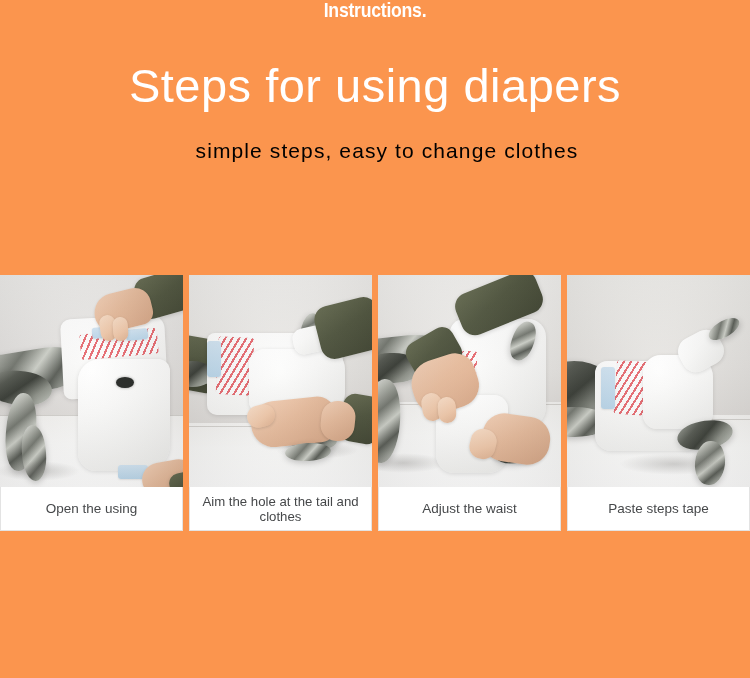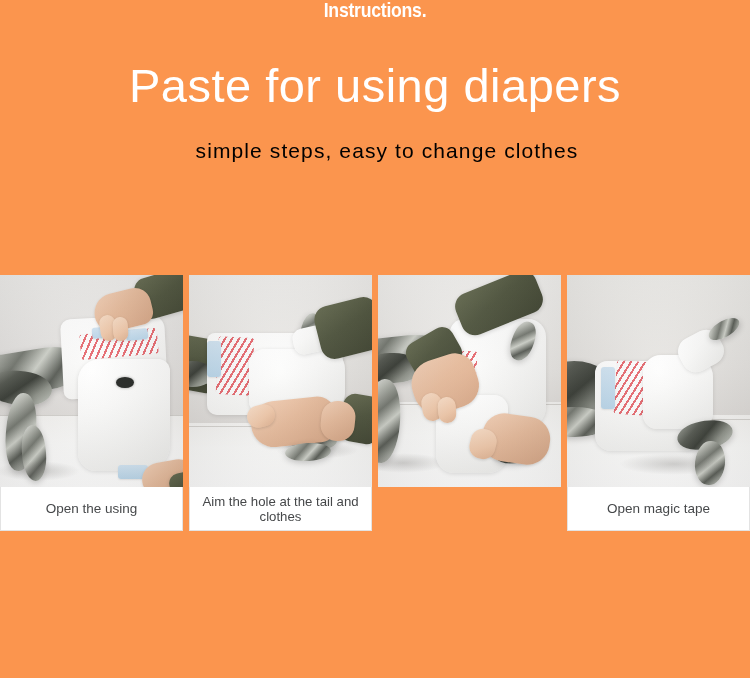--- a/index.html
+++ b/index.html
@@ -125,21 +125,21 @@
     position:absolute;border-radius:50%;
     background:radial-gradient(ellipse,rgba(110,108,105,.30) 0%,rgba(110,108,105,0) 70%);
   }
 </style>
 </head>
 <body>
 
 <div class="page">
 
   <div class="eyebrow">Instructions.</div>
-  <div class="headline">Paste for using diapers</div>
+  <div class="headline">Steps for using diapers</div>
   <div class="subhead">simple steps, easy to change clothes</div>
 
   <div class="steps">
 
     <div class="step">
       <div class="photo">
         <div class="scene">
           <div class="wall"></div>
           <div class="table"></div>
           <div class="tableline"></div>
@@ -236,20 +236,21 @@
           <div class="hand" style="left:34px;top:82px;width:66px;height:54px;border-radius:24px 20px 22px 24px;transform:rotate(-18deg);"></div>
           <div class="hand light" style="left:44px;top:118px;width:20px;height:28px;border-radius:10px;transform:rotate(-10deg);"></div>
           <div class="hand light" style="left:60px;top:122px;width:18px;height:26px;border-radius:9px;transform:rotate(-4deg);"></div>
 
           <div class="hand" style="left:104px;top:140px;width:68px;height:48px;border-radius:22px;transform:rotate(8deg);"></div>
           <div class="hand light" style="left:92px;top:154px;width:26px;height:30px;border-radius:12px;transform:rotate(14deg);"></div>
 
           <div class="vig"></div>
         </div>
       </div>
+      <div class="caption">Adjust the waist</div>
     </div>
 
     <div class="step">
       <div class="photo">
         <div class="scene">
           <div class="wall" style="height:72%;background:linear-gradient(180deg,#efeeeb 0%,#e5e3e0 60%,#dbd8d5 100%);"></div>
           <div class="table" style="height:34%;background:linear-gradient(180deg,#f5f4f2 0%,#fdfdfc 45%,#ffffff 100%);"></div>
           <div class="tableline" style="top:68%;"></div>
 
           <div class="chrome dark" style="left:-36px;top:86px;width:86px;height:64px;border-radius:44px/32px;"></div>
@@ -263,17 +264,17 @@
           <div class="diaper" style="left:112px;top:58px;width:44px;height:36px;border-radius:14px;transform:rotate(-28deg);"></div>
           <div class="chrome" style="left:140px;top:46px;width:34px;height:16px;border-radius:16px/8px;transform:rotate(-30deg);"></div>
 
           <div class="chrome dark" style="left:110px;top:146px;width:56px;height:28px;border-radius:26px/14px;transform:rotate(-10deg);"></div>
           <div class="chrome" style="left:128px;top:166px;width:30px;height:44px;border-radius:14px/22px;transform:rotate(6deg);"></div>
           <div class="shadow" style="left:52px;top:178px;width:110px;height:22px;"></div>
 
           <div class="vig"></div>
         </div>
       </div>
-      <div class="caption">Open magic tape</div>
+      <div class="caption">Paste steps tape</div>
     </div>
 
   </div>
 </div>
 
 </body></html>

